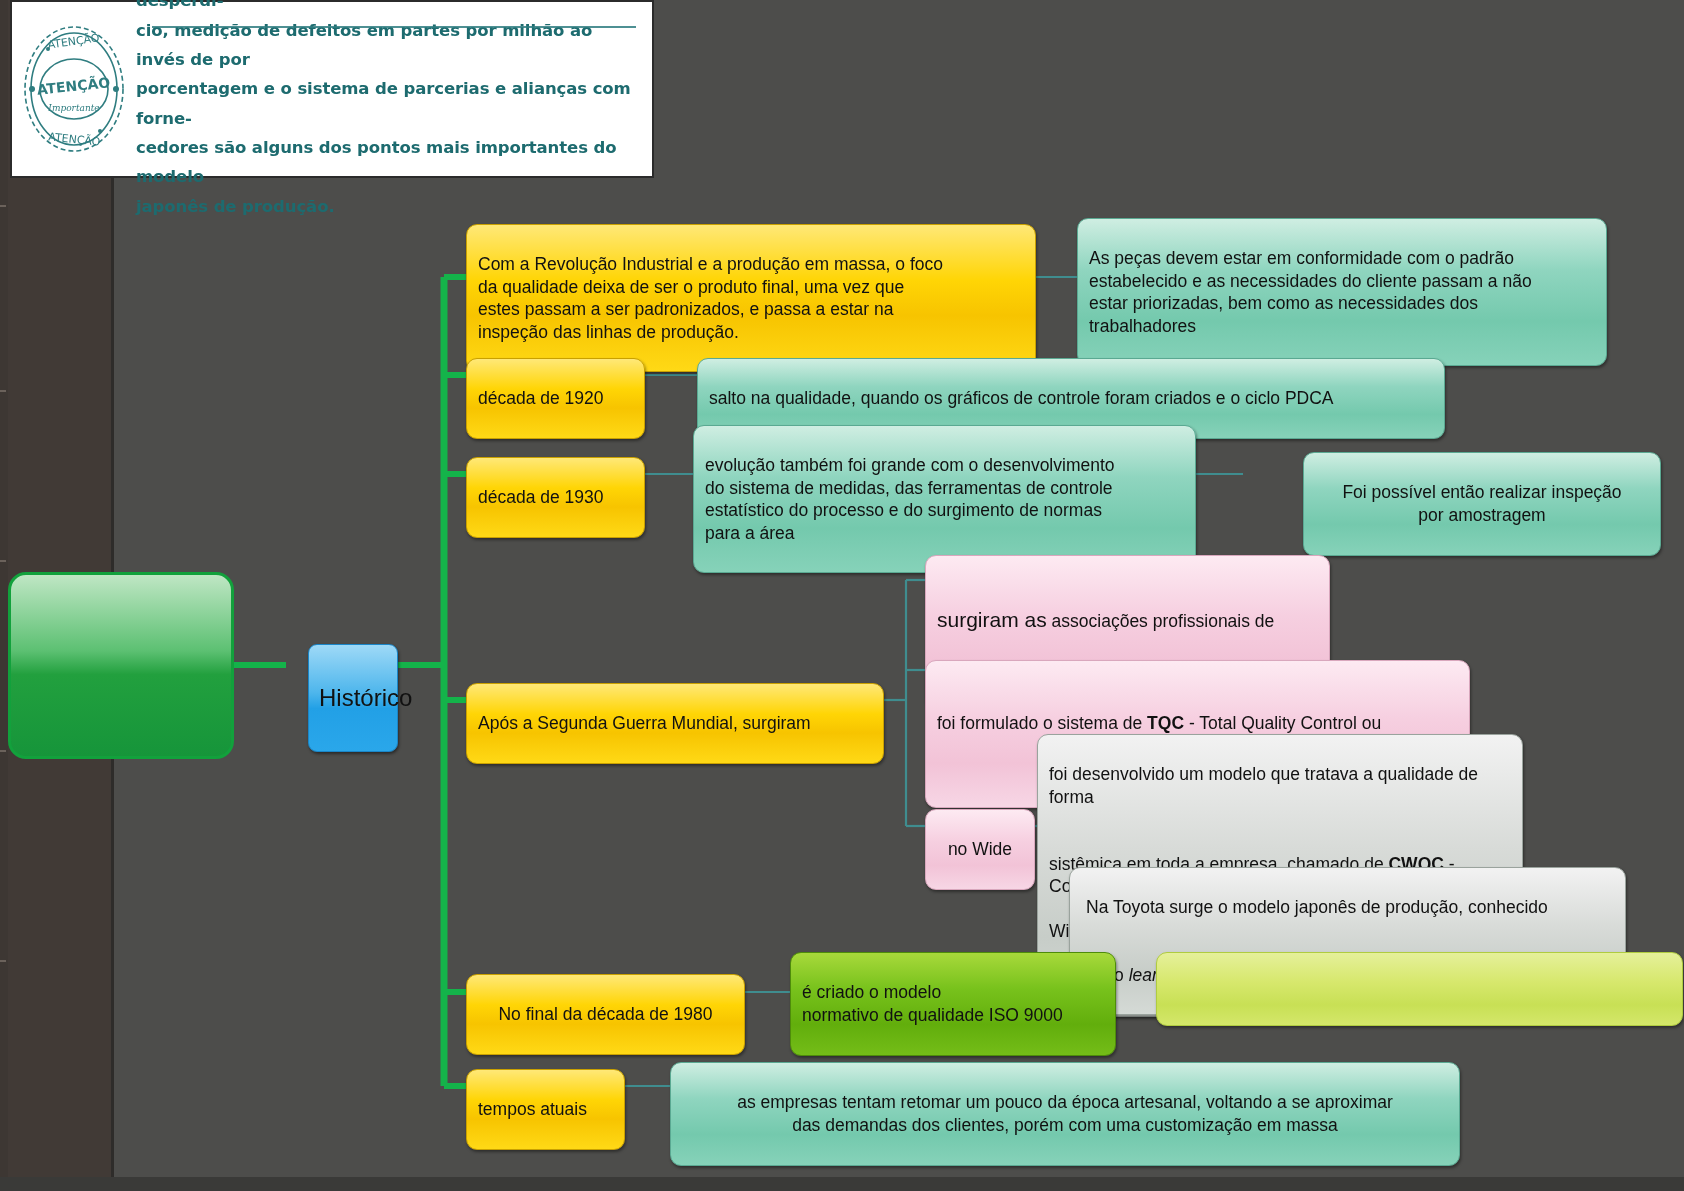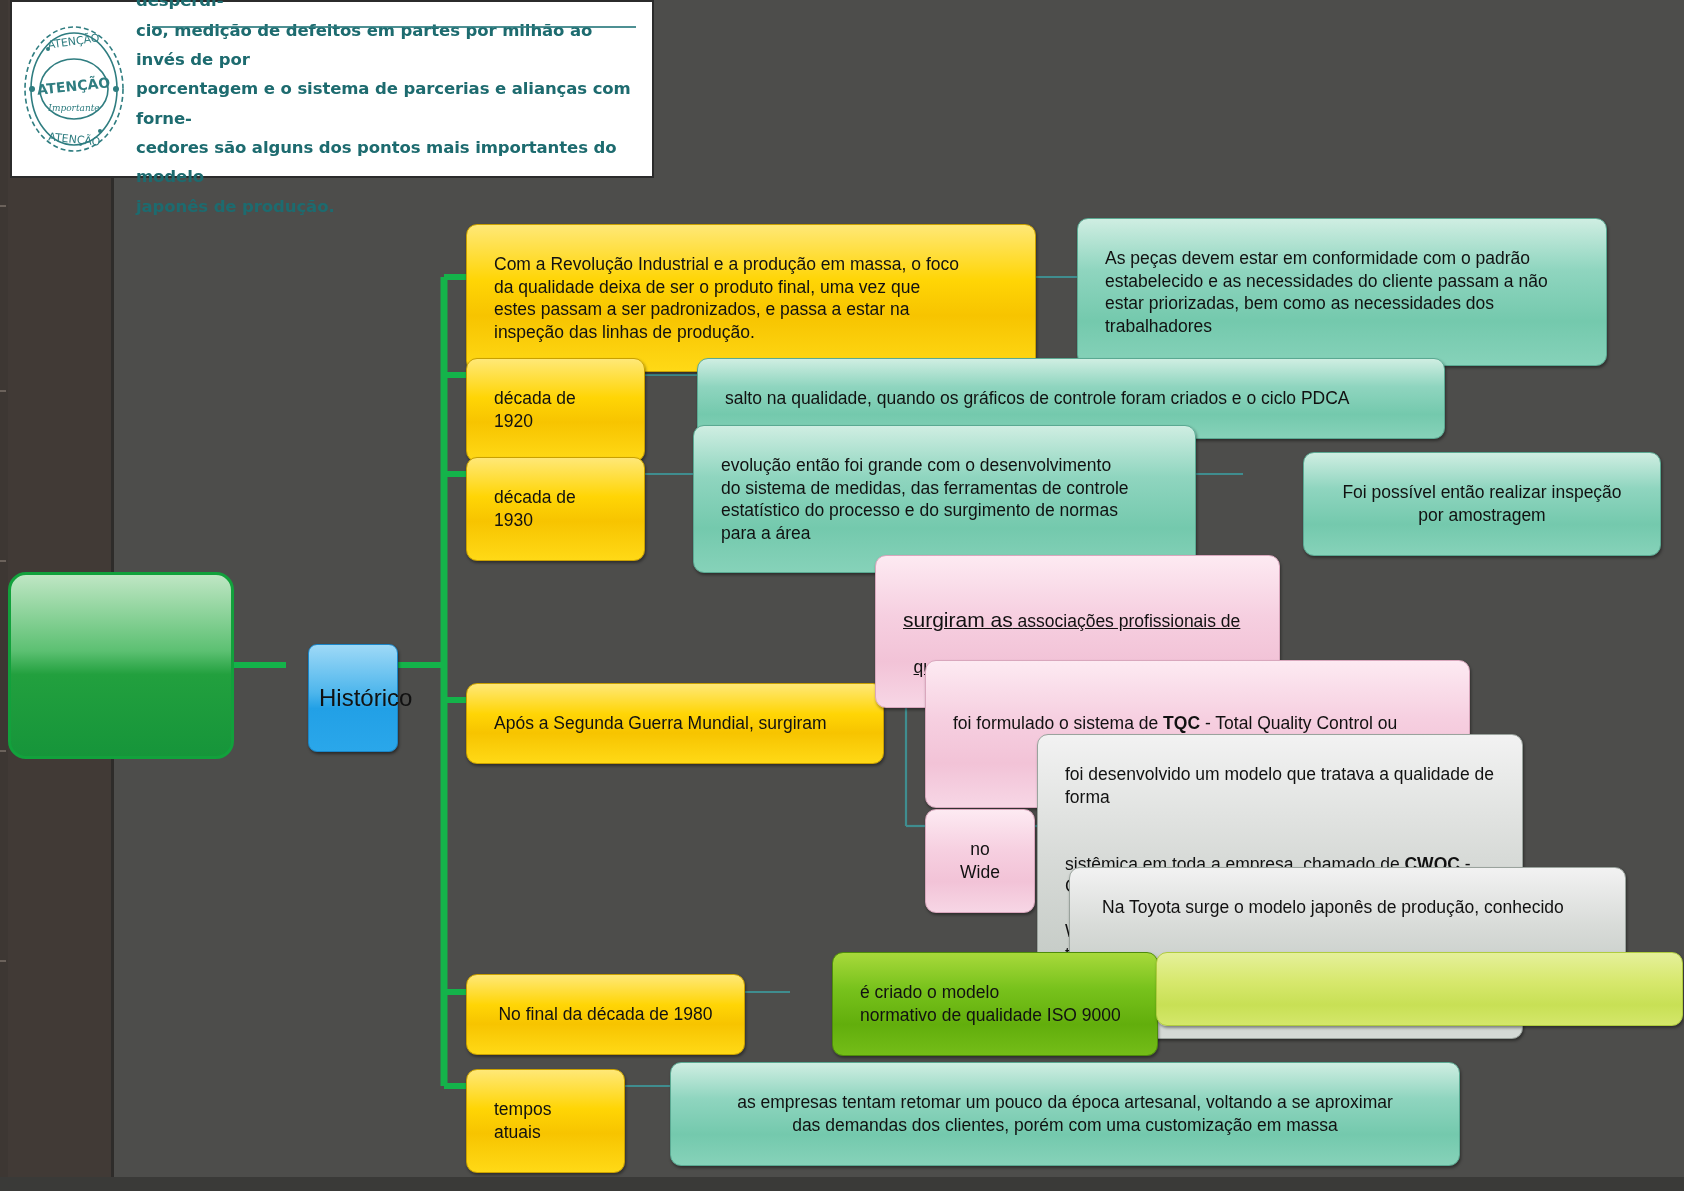--- a/index.html
+++ b/index.html
@@ -47,21 +47,21 @@
     font-family:"DejaVu Sans", sans-serif;
     font-weight:700; font-size:16.5px; line-height:1.78;
     color:#1d6b6f; letter-spacing:-0.1px;
   }
   #note .rule { position:absolute; left:140px; right:16px; top:24px; height:2px; background:#2f7d80; opacity:.85;}
 
   
   .node {
     position:absolute;
     border-radius:11px;
-    padding:6px 27px;
+    padding:6px 11px;
     font-size:17.5px;
     line-height:1.28;
     color:#111;
     white-space:pre-line;
     z-index: 10;
   }
   .node .t { display:block; }
 
   
   .root {
@@ -102,21 +102,20 @@
   .gray {
     background:linear-gradient(180deg,#f2f2f2 0%,#d8dbd8 40%,#c7cdc8 72%,#d5dad6 100%);
     border:1px solid #9aa39d;
     box-shadow:1px 2px 3px rgba(0,0,0,.4);
   }
   
   .olive {
     background:linear-gradient(180deg,#a8d93b 0%,#78c21c 35%,#62ae0c 70%,#74bd18 100%);
     border:1px solid #4e8c0a;
     box-shadow:1px 2px 3px rgba(0,0,0,.4);
-    margin-left:42px;
   }
   
   .lime {
     background:linear-gradient(180deg,#e5f09a 0%,#d7e86d 40%,#c8e055 72%,#d4e76a 100%);
     border:1px solid #b0cc3f;
     box-shadow:1px 2px 3px rgba(0,0,0,.4);
   }
   .cond { font-stretch:condensed; }
   .b { font-weight:bold; }
   .i { font-style:italic; }
@@ -211,36 +210,36 @@
 
   <div class="node teal" style="left:697px; top:358px; width:748px;">
     <span class="t cond">salto na qualidade, quando os gráficos de controle foram criados e o ciclo PDCA</span>
   </div>
 
   <div class="node yellow" style="left:466px; top:457px; width:179px;">
     <span class="t">década de 1930</span>
   </div>
 
   <div class="node teal" style="left:693px; top:425px; width:503px;">
-    <span class="t cond">evolução então foi grande com o desenvolvimento
+    <span class="t cond">evolução também foi grande com o desenvolvimento
  do sistema de medidas,  das ferramentas de controle
  estatístico do processo e do surgimento de normas
 para a área</span>
   </div>
 
   <div class="node teal center" style="left:1303px; top:452px; width:358px;">
     <span class="t">Foi possível então realizar inspeção
 por amostragem</span>
   </div>
 
   <div class="node yellow" style="left:466px; top:683px; width:418px;">
     <span class="t">Após a Segunda Guerra Mundial, surgiram</span>
   </div>
 
-  <div class="node pink" style="left:875px; top:555px; width:405px;text-decoration:underline;">
+  <div class="node pink" style="left:925px; top:555px; width:405px;">
     <span class="t">
       <span class="big">surgiram as</span><span> associações profissionais de</span>
     </span>
     <span class="t center" style="display:block;">qualidade nos Estados Unidos e no Japão</span>
   </div>
 
   <div class="node pink" style="left:925px; top:660px; width:545px;">
     <span class="t">
       <span>foi formulado o sistema de </span><span class="b">TQC</span><span> - Total Quality Control ou</span>
     </span>

